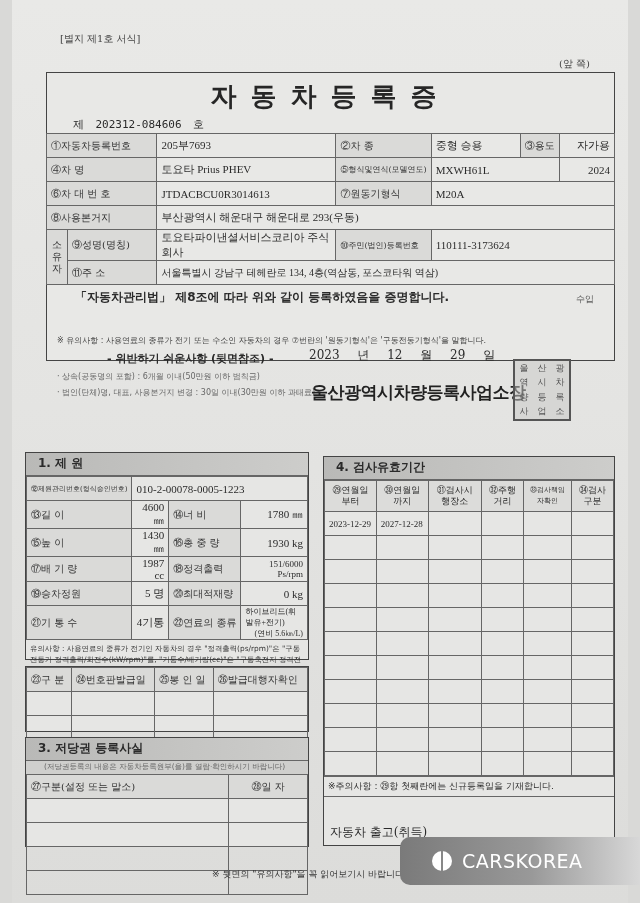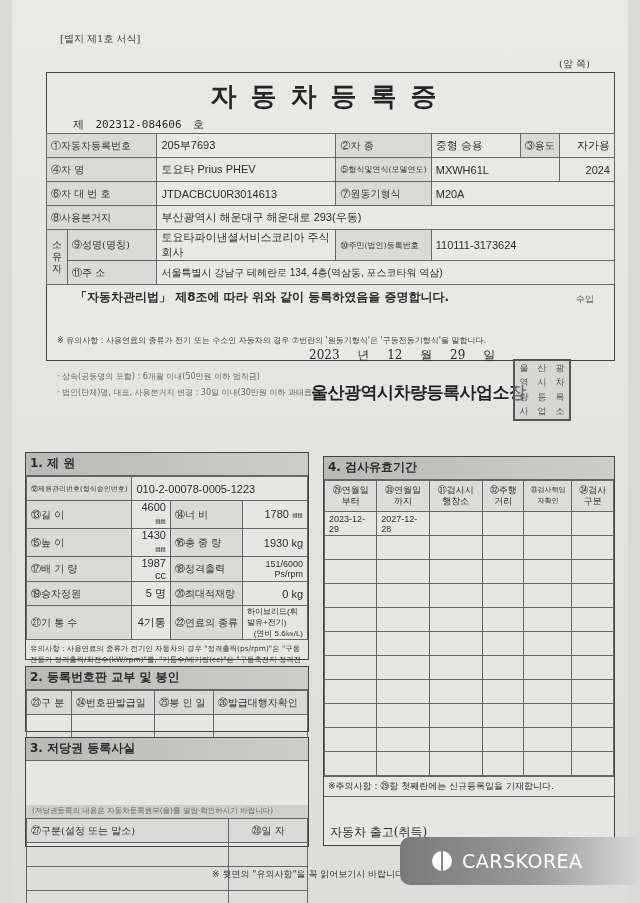--- a/index.html
+++ b/index.html
@@ -26,52 +26,52 @@
     font-family:"DejaVu Sans", sans-serif;
   }
   .cert-no { position:absolute; left:26px; top:44px; font-size:11px; }
   .cert-no .num { font-family:"DejaVu Sans Mono", monospace; margin:0 8px; }
   .first-reg { position:absolute; left:300px; top:46px; font-size:11px; }
   .first-reg .lbl { margin-right:60px; }
 
   table.grid { border-collapse:collapse; position:absolute; font-size:10px; }
   table.grid td { border:1px solid #666; padding:0 4px; height:23px; }
   .lab { background:#dadad8; white-space:nowrap; color:#333; }
-  .val { font-family:Liberation Sans, sans-serif; font-size:11px; color:#2b2b2b;margin-left:48px; }
+  .val { font-family:Liberation Serif, serif; font-size:11px; color:#2b2b2b;margin-left:48px; }
 
   .main-grid { left:-1px; top:60px; width:569px; }
 
   .statement { position:absolute; left:28px; top:216px; font-size:12px; font-weight:bold; font-family:"DejaVu Sans", sans-serif; }
   .stamp-label { position:absolute; right:20px; top:220px; font-size:9px; color:#555; }
   .caution1 { position:absolute; left:10px; top:262px; font-size:8px; color:#444; font-family:"DejaVu Sans", sans-serif; }
   .warn-head { position:absolute; left:60px; top:278px; font-size:11px; font-weight:bold; font-family:"DejaVu Sans", sans-serif; }
   .issue-date { position:absolute; left:262px; top:274px; font-size:12px; word-spacing:14px; }
   .warn-item { position:absolute; left:10px; font-size:8px; color:#666; font-family:"DejaVu Sans", sans-serif; }
   .office { position:absolute; left:264px; top:308px; font-size:17px; font-weight:bold; font-family:"DejaVu Sans", sans-serif; color:#222; letter-spacing:-0.5px; }
   .seal {
     position:absolute; left:466px; top:286px; width:58px; height:62px;
     border:2px solid #555; box-sizing:border-box; background:rgba(200,200,198,0.5);
     display:grid; grid-template-columns:1fr 1fr 1fr; font-size:9px; color:#555; text-align:center; align-items:center;
   }
 
   
   .box { position:absolute; border:1.5px solid #444; box-sizing:border-box; background:#e6e6e4; }
   .sec-head {
     background:linear-gradient(90deg,#b9b9b7,#cdcdcb); font-size:12px; font-weight:bold;
-    padding:2px 4px; height:18px; font-family:"DejaVu Sans", sans-serif; border-bottom:1px solid #666;
+    padding:2px 12px; height:18px; font-family:"DejaVu Sans", sans-serif; border-bottom:1px solid #666;
   }
   .spec-box { left:25px; top:452px; width:284px; height:208px; }
   .spec-grid { position:relative !important; width:100%; }
   .spec-grid td { height:19px; }
   .num-r { text-align:right; }
   .note-text { font-size:7.4px; line-height:11px; padding:3px 4px; color:#333; font-family:"DejaVu Sans", sans-serif; }
 
   .plate-box { left:25px; top:666px; width:284px; height:66px; }
   .lien-box { left:25px; top:737px; width:284px; height:110px; }
-  .sub-note { font-size:7.5px; color:#666; padding:1px 6px 2px; background:#cfcfcd; font-family:"DejaVu Sans", sans-serif;margin-top:44px; }
+  .sub-note { font-size:7.5px; color:#666; padding:1px 18px 2px; background:#cfcfcd; font-family:"DejaVu Sans", sans-serif; }
 
   .insp-box { left:323px; top:456px; width:292px; height:390px; }
   .insp-grid { position:relative !important; width:100%; }
   .insp-grid td { height:18px; font-size:9px; }
   .insp-grid .hd td { height:30px; background:#dcdcda; text-align:center; line-height:11px; font-size:9px; }
   .insp-note { font-size:9px; padding:3px 4px; border-bottom:1px solid #666; border-top:1px solid #666; font-family:"DejaVu Sans", sans-serif; }
   .remark { font-size:9px; padding:2px 4px; }
   .release { position:absolute; left:6px; bottom:4px; font-size:12px; }
 
   .footer { position:absolute; left:200px; top:868px; font-size:9px; font-family:"DejaVu Sans", sans-serif; color:#333; }
@@ -137,20 +137,21 @@
       <tr>
         <td class="lab">⑪주 소</td>
         <td class="val" colspan="5" style="font-size:10px">서울특별시 강남구 테헤란로 134, 4층(역삼동, 포스코타워 역삼)</td>
       </tr>
     </tbody>
       </table>
 
     <div class="statement">「자동차관리법」 제8조에 따라 위와 같이 등록하였음을 증명합니다.</div>
     <div class="stamp-label">수입</div>
     <div class="caution1">※ 유의사항 : 사용연료의 종류가 전기 또는 수소인 자동차의 경우 ⑦번란의 '원동기형식'은 '구동전동기형식'을 말합니다.</div>
+    <div class="warn-head">- 위반하기 쉬운사항 (뒷면참조) -</div>
     <div class="issue-date">2023 년 12 월 29 일</div>
     <div class="warn-item" style="top:298px">· 상속(공동명의 포함) : 6개월 이내(50만원 이하 범칙금)</div>
     <div class="warn-item" style="top:314px">· 법인(단체)명, 대표, 사용본거지 변경 : 30일 이내(30만원 이하 과태료)</div>
     <div class="office">울산광역시차량등록사업소장</div>
     <div class="seal">
       <span>울</span>
         <span>산</span>
         <span>광</span>
       <span>역</span>
         <span>시</span>
@@ -204,21 +205,20 @@
           <div>하이브리드(휘발유+전기)</div>
           <div style="text-align:right">(연비 5.6㎞/L)</div>
         </td>
       </tr>
     </tbody>
       </table>
     <div class="note-text">유의사항 : 사용연료의 종류가 전기인 자동차의 경우 "정격출력(ps/rpm)"은 "구동전동기 정격출력/회전수(kW/rpm)"를, "기통수/배기량(cc)"은 "구동축전지 정격전압/용량(V/Ah)"을 말하며, "연료소비율(㎞/ℓ)"은 "연료소비율(㎞/kWh)"을 말합니다. 사용연료의 종류가 수소인 연료전지자동차의 경우 "정격출력(ps/rpm)"은 "구동전동기 정격출력/회전수(kW/rpm)"를, "기통수/배기량(cc)"은 "연료전지 최고출력(kW)"을 말하며, "연료소비율(㎞/ℓ)"은 "연료소비율(㎞/㎏)"을 말합니다.</div>
   </div>
 
   <div class="box plate-box" style="left:13px;">
-    <div class="sec-head">2. 등록번호판 교부 및 봉인</div>
     <table class="grid spec-grid" style="position:relative">
       <tbody>
           <tr>
         <td class="lab" style="height:16px">㉓구 분</td>
         <td class="lab">㉔번호판발급일</td>
         <td class="lab">㉕봉 인 일</td>
         <td class="lab">㉖발급대행자확인</td>
       </tr>
       <tr>
             <td style="height:14px"></td>

